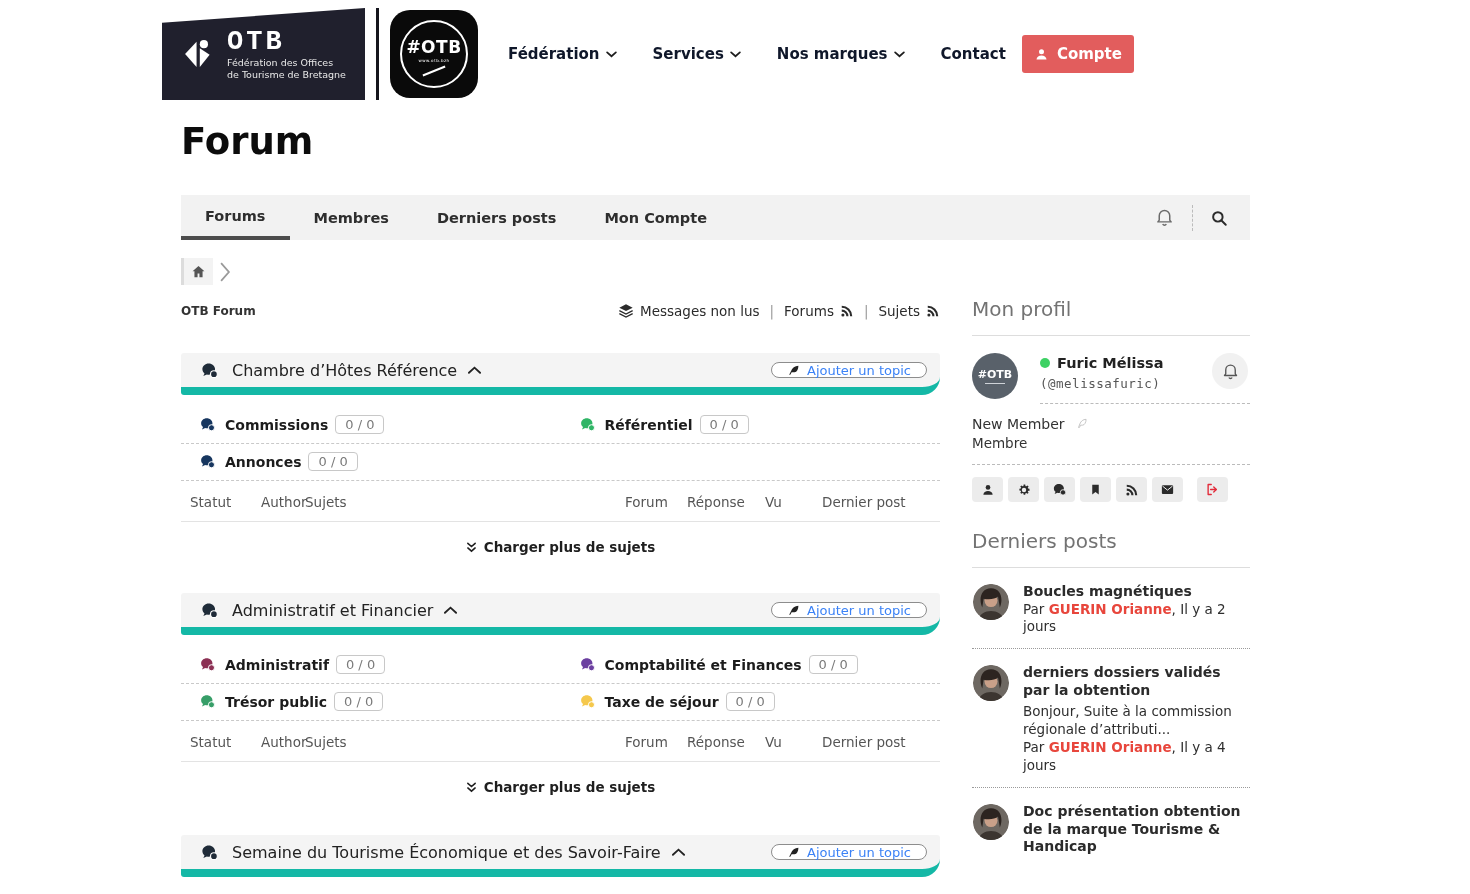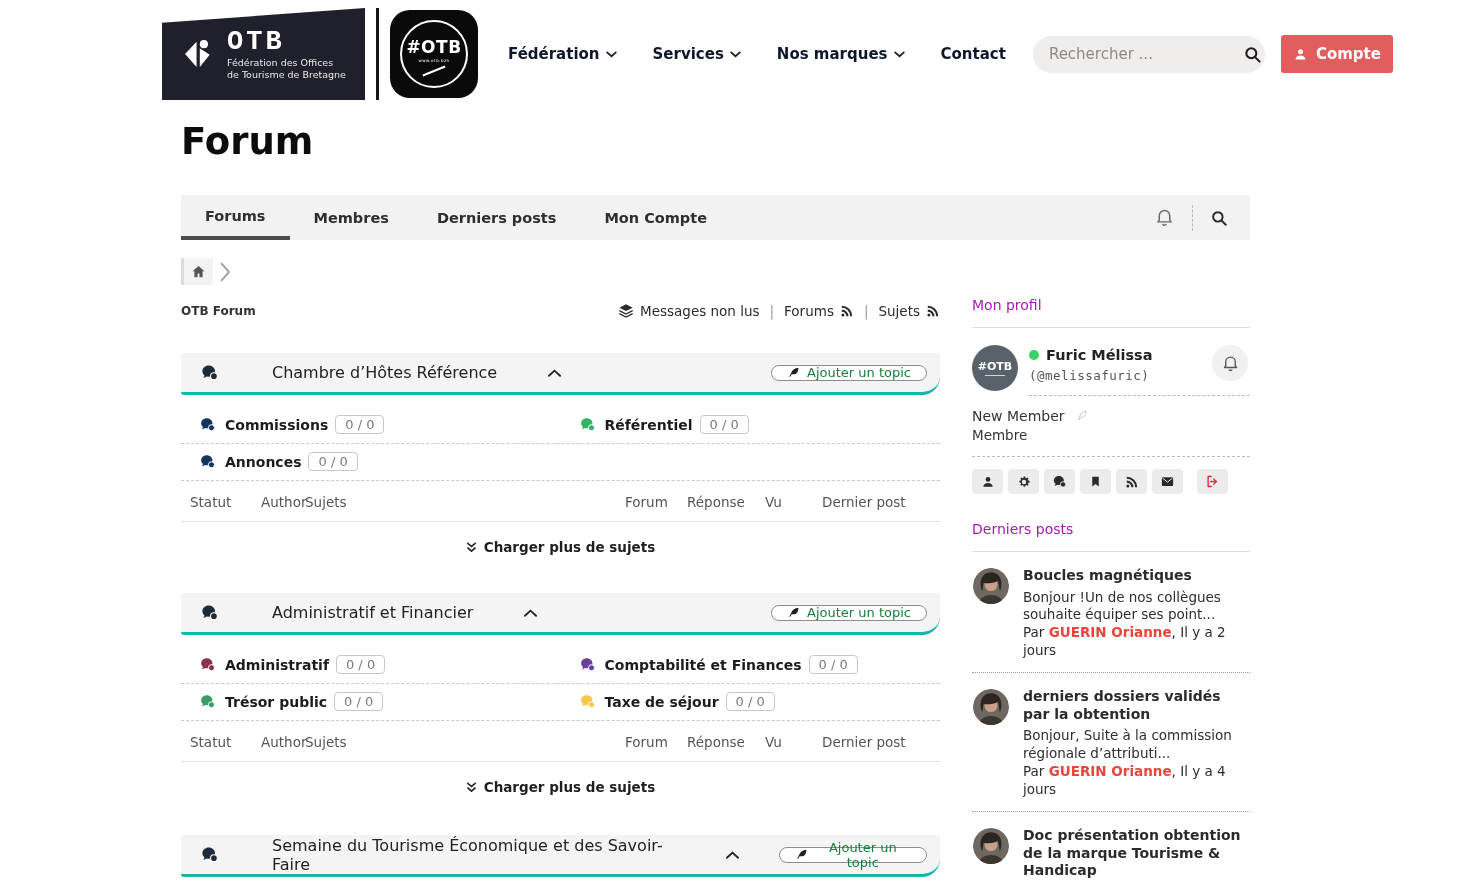--- a/index.html
+++ b/index.html
@@ -48,52 +48,52 @@
 
   
   .main { position:absolute; left:181px; top:297px; width:759px; }
   .forum-head { display:flex; justify-content:space-between; align-items:center; height:28px; }
   .forum-title { font-size:12px; font-weight:600; color:#333; }
   .meta { display:flex; align-items:center; gap:10px; font-size:13.5px; color:#2b2b2b; }
   .meta .lk { display:flex; align-items:center; gap:6px; cursor:pointer; }
   .meta .pipe { color:#999; }
 
   .section { margin-top:28px; }
-  .sec-header { height:42px; background:#f4f4f4; border-bottom:3px solid #14b8a6; border-radius:3px 3px 18px 3px;
-    display:flex; align-items:center; padding:0 13px 0 19px;gap:40px; }
+  .sec-header { height:42px; background:#f4f4f4; border-bottom:8px solid #14b8a6; border-radius:3px 3px 18px 3px;
+    display:flex; align-items:center; padding:0 13px 0 19px; }
   .sec-title { font-size:16px; font-weight:500; color:#222; margin-left:13px; }
   .sec-caret { margin-left:11px; color:#222; }
   .btn-topic { margin-left:auto; display:flex; align-items:center; gap:7px; border:1px solid #8d8d8d; border-radius:999px;
-    background:#fff; height:16px; padding:0 15px; font-size:13px; color:#15803d; cursor:pointer;
+    background:#fff; height:16px; padding:0 15px; font-size:13px; color:#3b82f6; cursor:pointer;
     font-family:"DejaVu Sans","Liberation Sans",sans-serif; }
   .sec-body { padding-top:12px; }
   .sf-row { display:flex; border-bottom:1px dashed #c9c9c9; padding:8px 0 9px; }
   .sf { width:50%; display:flex; align-items:center; padding-left:18px; cursor:pointer; }
   .sf-name { font-size:14px; font-weight:bold; color:#1c1c1c; margin-left:9px; }
   .count { border:1px solid #c8c8c8; border-radius:4px; padding:1px 9px; font-size:13px; color:#7a7a7a; background:#fff; margin-left:7px; }
   .thead { display:flex; padding:13px 0 11px; color:#555; font-size:13.5px; border-bottom:1px solid #e3e3e3; }
   .th-statut { margin-left:9px; width:71px; }
   .th-author { width:44px; }
   .th-sujets { flex:1; }
   .th-forum { width:62px; }
   .th-reponse { width:78px; }
   .th-vu { width:57px; }
   .th-dernier { width:118px; }
   .load-more { display:flex; align-items:center; justify-content:center; gap:7px; padding:17px 0 16px;
     font-weight:bold; font-size:13.5px; color:#1f1f1f; cursor:pointer; }
 
   
   .sidebar { position:absolute; left:972px; top:297px; width:278px; }
-  .side-h { font-size:14px; font-weight:500; color:#a21caf; padding-bottom:14px; border-bottom:1px solid #ddd; }
+  .side-h { font-size:20px; font-weight:500; color:#737373; padding-bottom:14px; border-bottom:1px solid #ddd; }
   .profile { position:relative; margin-top:17px; display:flex; }
   .avatar-otb { width:46px; height:46px; border-radius:50%; background:#59616a; color:#fff; flex:0 0 46px;
     display:flex; flex-direction:column; align-items:center; justify-content:center; }
   .avatar-otb .t { font-size:11px; font-weight:bold; }
   .avatar-otb .l { width:20px; height:1px; background:#cfd3d8; margin-top:2px; }
-  .p-info { margin-left:11px; flex:1; padding-bottom:12px; border-bottom:1px dashed #bbb; }
+  .p-info { margin-left:22px; flex:1; padding-bottom:12px; border-bottom:1px dashed #bbb; }
   .p-name { display:flex; align-items:center; gap:7px; font-size:14.5px; font-weight:bold; color:#222; margin-top:2px; }
   .dot { width:10px; height:10px; border-radius:50%; }
   .p-handle { font-family:"DejaVu Sans Mono","Liberation Mono",monospace; font-size:12.5px; color:#555; margin-top:5px; letter-spacing:.5px; }
   .bell-round { position:absolute; right:2px; top:0; width:36px; height:36px; border-radius:50%; background:#f1f1f1;
     display:flex; align-items:center; justify-content:center; color:#555; cursor:pointer; }
   .p-rank { display:flex; align-items:center; gap:10px; margin-top:12px; font-size:14px; color:#333; }
   .p-role { font-size:13.5px; color:#333; margin-top:3px; }
   .side-dash { border-bottom:1px dashed #bbb; margin-top:13px; }
   .icon-row { display:flex; gap:5px; margin-top:12px; }
   .ibtn { width:31px; height:25px; background:#ececec; border-radius:4px; display:flex; align-items:center; justify-content:center; color:#2b2b2b; cursor:pointer; }
@@ -156,29 +156,20 @@
       <span>
           <svg viewBox="0 0 12 8" width="11" height="7">
             <path d="M1 1.5 L6 6 L11 1.5" fill="none" stroke="#1d1d1d" stroke-width="2" stroke-linecap="round"></path>
           </svg>
         </span>
     </div>
     <div class="nav-item">
       <span>Contact</span>
     </div>
   </nav>
-  <div class="search-pill">
-    <input type="text" placeholder="Rechercher ..." style="">
-    <span>
-      <svg viewBox="0 0 24 24" width="19" height="19" fill="none" stroke="#1d1d1d" stroke-width="2.6" stroke-linecap="round">
-          <circle cx="10.5" cy="10.5" r="6.3"></circle>
-          <line x1="15.3" y1="15.3" x2="21" y2="21"></line>
-        </svg>
-    </span>
-  </div>
   <button class="btn-account" style="background: rgb(226, 93, 93);">
     <span>
       <svg viewBox="0 0 24 24" width="15" height="15" fill="#fff">
           <circle cx="12" cy="7.5" r="4"></circle>
           <path d="M4 20c.4-4 3.8-6.3 8-6.3s7.6 2.3 8 6.3z"></path>
         </svg>
     </span>
     <span>Compte</span>
   </button>
 </div>
@@ -544,21 +535,20 @@
           <g clip-path="url(#c1)">
             <circle cx="20" cy="20" r="19" fill="#6e6862"></circle>
             <path d="M6 41c1-8 7-11.5 14-11.5S33 33 34 41z" fill="#3c3530"></path>
             <circle cx="20" cy="18.5" r="6.8" fill="#c9a089"></circle>
             <path d="M20 5.5c-7.5 0-11 5.5-11 12.5 0 3 .8 5.8 1.8 7.8l1.4-9.3c4.2 1.2 12 1 15.2-2.2l1.9 11.5c1-2 1.7-4.8 1.7-7.8 0-7-3.5-12.5-11-12.5z" fill="#2c2420"></path>
           </g>
         </svg>
     </div>
     <div class="post-c">
       <div class="post-t">Boucles magnétiques</div>
-      <div class="post-x">Bonjour !Un de nos collègues souhaite équiper ses point...</div>
       <div class="post-m">
         <span>Par</span>
         <span class="post-a">GUERIN Orianne</span><span>, Il y a 2 jours</span>
       </div>
     </div>
   </div>
 
   <div class="post">
     <div class="post-av">
       <svg viewBox="0 0 40 40" width="38" height="38">

